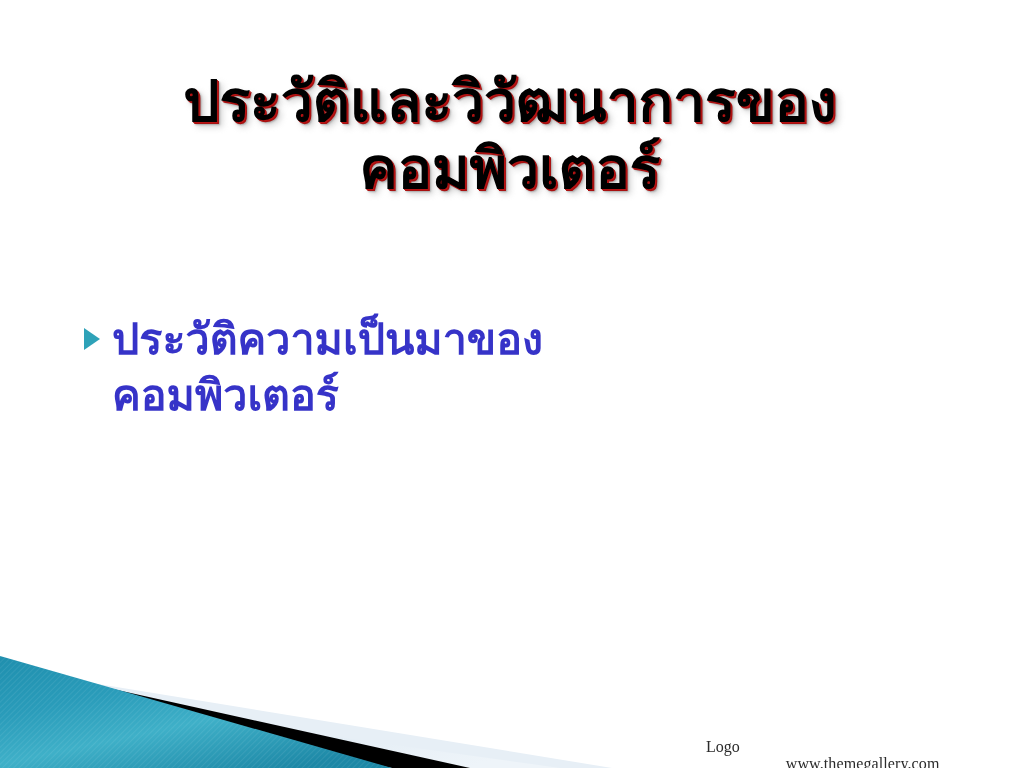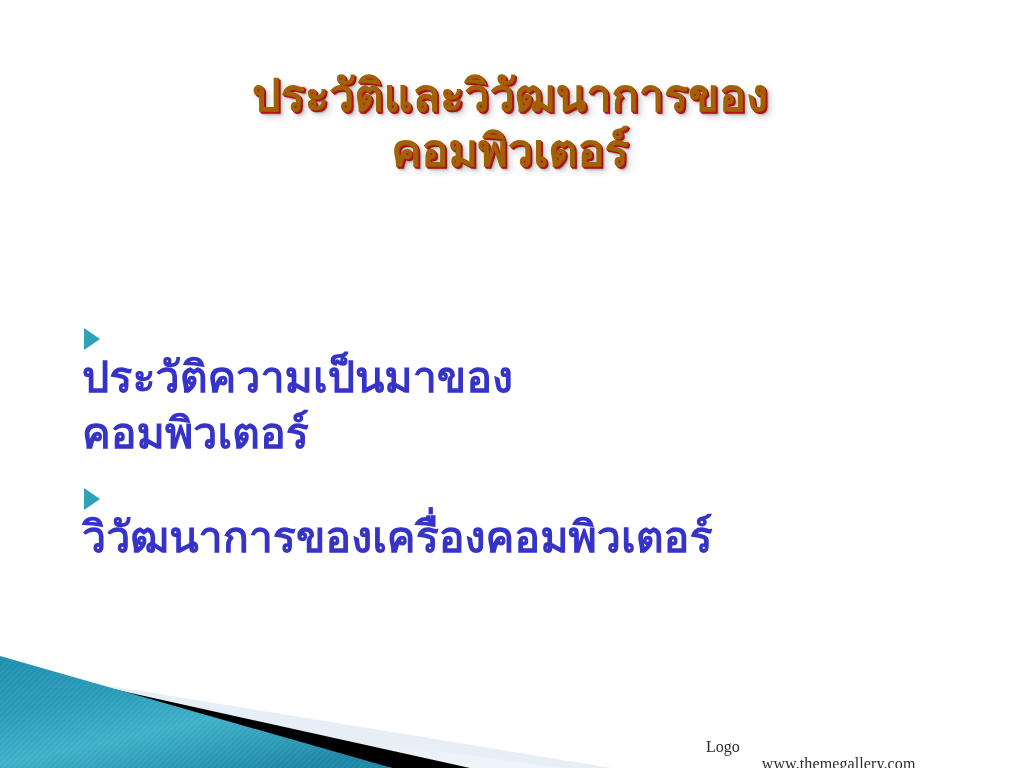--- a/index.html
+++ b/index.html
@@ -30,43 +30,42 @@
     left: 0;
     top: 70px;
     width: 1024px;
     text-align: center;
     line-height: 1.0;
   }
   .title-line {
     display: block;
     font-family: "DejaVu Sans", sans-serif;
     font-weight: bold;
-    font-size: 45px;
+    font-size: 57px;
     letter-spacing: 0px;
-    color: #a16207;
+    color: #000000;
     text-shadow:
        1px  1px 0 #b81414,
        2px  2px 0 #a81010,
        3px  3px 2px rgba(120,120,120,0.55),
        5px  5px 6px rgba(150,150,150,0.45);
     padding: 3px 4px 7px 0;
   }
 
   
   #bullet-list {
     position: absolute;
     left: 82px;
     top: 312px;
     width: 900px;
   }
   .bullet-row {
     display: flex;
     align-items: flex-start;
     margin-bottom: 10px;
-    flex-direction: column;
   }
   .bullet-marker {
     flex: 0 0 auto;
     width: 30px;
     padding-top: 16px;
     display: block;
   }
   .tri {
     display: block;
     width: 0; height: 0;
@@ -104,20 +103,21 @@
     position: absolute;
     left: 706px;
     top: 735px;
     width: 310px;
     height: 24px;
     display: flex;
     align-items: center;
     font-family: "Liberation Serif", "DejaVu Serif", serif;
     font-size: 16px;
     color: #2b2b2b;
+    gap: 24px;
   }
   #footer-logo { margin-right: 22px; }
   #footer-url  { letter-spacing: 0.1px; margin-top: 33px; }
 </style>
 </head>
 <body>
 
 <div id="slide">
 
   <div id="title-block">
@@ -128,26 +128,20 @@
   <div id="bullet-list">
 
     <div class="bullet-row wrap">
       <span class="bullet-marker">
         <span class="tri"></span>
       </span>
       <span class="bullet-text">ประวัติความเป็นมาของ
 คอมพิวเตอร์</span>
     </div>
 
-    <div class="bullet-row">
-      <span class="bullet-marker">
-        <span class="tri"></span>
-      </span>
-      <span class="bullet-text">วิวัฒนาการของเครื่องคอมพิวเตอร์</span>
-    </div>
 
 
   </div>
 
   <div id="deco">
     <svg width="660" height="140" viewBox="0 0 660 140" xmlns="http://www.w3.org/2000/svg">
       <defs>
         <linearGradient id="tealGrad" x1="0" y1="0" x2="0.75" y2="1">
           <stop offset="0%" stop-color="#1f8fae"></stop>
           <stop offset="35%" stop-color="#2a9cba"></stop>

